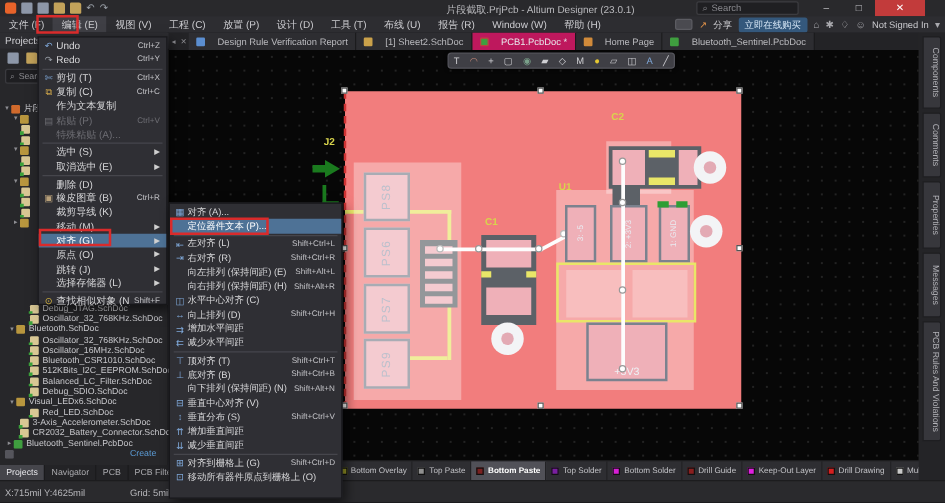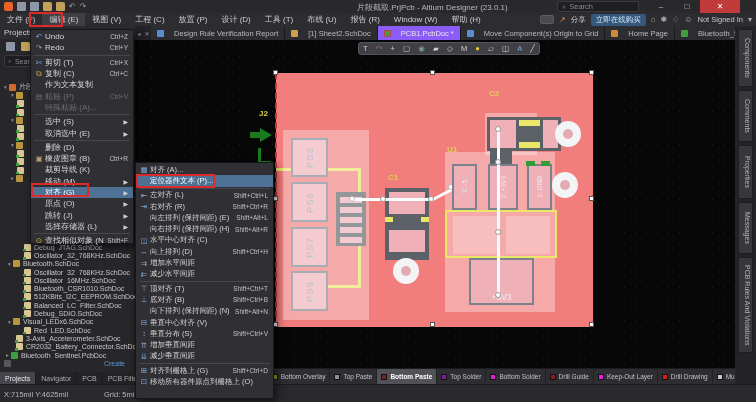--- a/index.html
+++ b/index.html
@@ -22,21 +22,21 @@
   .mb-item{padding:0 7px;height:13px;display:flex;align-items:center;white-space:nowrap}
   .mb-item.open{background:#3f3f45}
   #mb-right{position:absolute;right:4px;top:13px;height:13px;display:flex;align-items:center;gap:5px;font-size:7.5px}
   .mediabox{width:14px;height:9px;background:#4a4a50;border-radius:2px;border:1px solid #5c5c62}
   #buybtn{background:#34587c;color:#d6e6f6;border-radius:2px;padding:1px 5px;font-size:7.5px;white-space:nowrap}
   .tinyic{color:#a9a9ae;font-size:8px}
   
   #docbar{left:135px;top:26px;width:600px;height:14px;background:#232326;display:flex;align-items:stretch;overflow:hidden}
   .dock-ic{width:8px;display:flex;align-items:center;justify-content:center;color:#8e8e93;font-size:6px;flex:none}
   .dtab{display:flex;align-items:center;gap:10px;padding:0 6px;font-size:7.5px;color:#b9b9bd;border-right:1px solid #1b1b1d;white-space:nowrap;background:#2d2d31}
-  .dtab.active{background:#8b5cf6;color:#e8e8ec}
+  .dtab.active{background:#be185d;color:#e8e8ec}
   .dic{width:7px;height:7px;flex:none;border-radius:1px}
   
   #rightstrip{left:735px;top:26px;width:21px;height:358px;background:#242427}
   .vtab{writing-mode:vertical-rl;font-size:7px;color:#b4b4b9;background:#37373c;border:1px solid #1e1e21;border-radius:0 2px 2px 0;margin:3px 0 0 3px;padding:6px 1px;white-space:nowrap;display:block;width:15px;text-align:center}
   
   #projpanel{left:0;top:26px;width:135px;height:358px;background:#27272a;border-right:1px solid #1c1c1e}
   #projhead{left:0;top:0;width:135px;height:13px;display:flex;align-items:center;padding:0 4px;font-size:8px;color:#cfcfd3;background:#2d2d31}
   #projtools{left:0;top:14px;width:135px;height:13px;display:flex;align-items:center;gap:6px;padding:0 6px}
   #projsearch{left:4px;top:29px;width:126px;height:12px;background:#1e1e21;border:1px solid #3a3a3f;border-radius:2px;display:flex;align-items:center;gap:3px;padding:0 3px;font-size:7px;color:#8b8b90}
   .trow{display:flex;align-items:center;height:8.3px;font-size:7px;color:#c7c7cb;white-space:nowrap;overflow:hidden}
@@ -155,24 +155,20 @@
       </span>
     <span class="dtab">
         <span class="dic" style="background:#caa14a"></span>
         <span>[1] Sheet2.SchDoc</span>
       </span>
     <span class="dtab active">
         <span class="dic" style="background:#3f9e3f;border:1px solid #c04040"></span>
         <span>PCB1.PcbDoc *</span>
       </span>
     <span class="dtab">
-        <span class="dic" style="background:#5b8ed0"></span>
-        <span>Move Component(s) Origin to Grid</span>
-      </span>
-    <span class="dtab">
         <span class="dic" style="background:#d08a3a"></span>
         <span>Home Page</span>
       </span>
     <span class="dtab">
         <span class="dic" style="background:#3f9e3f"></span>
         <span>Bluetooth_Sentinel.PcbDoc</span>
       </span>
 
   </div>
 

